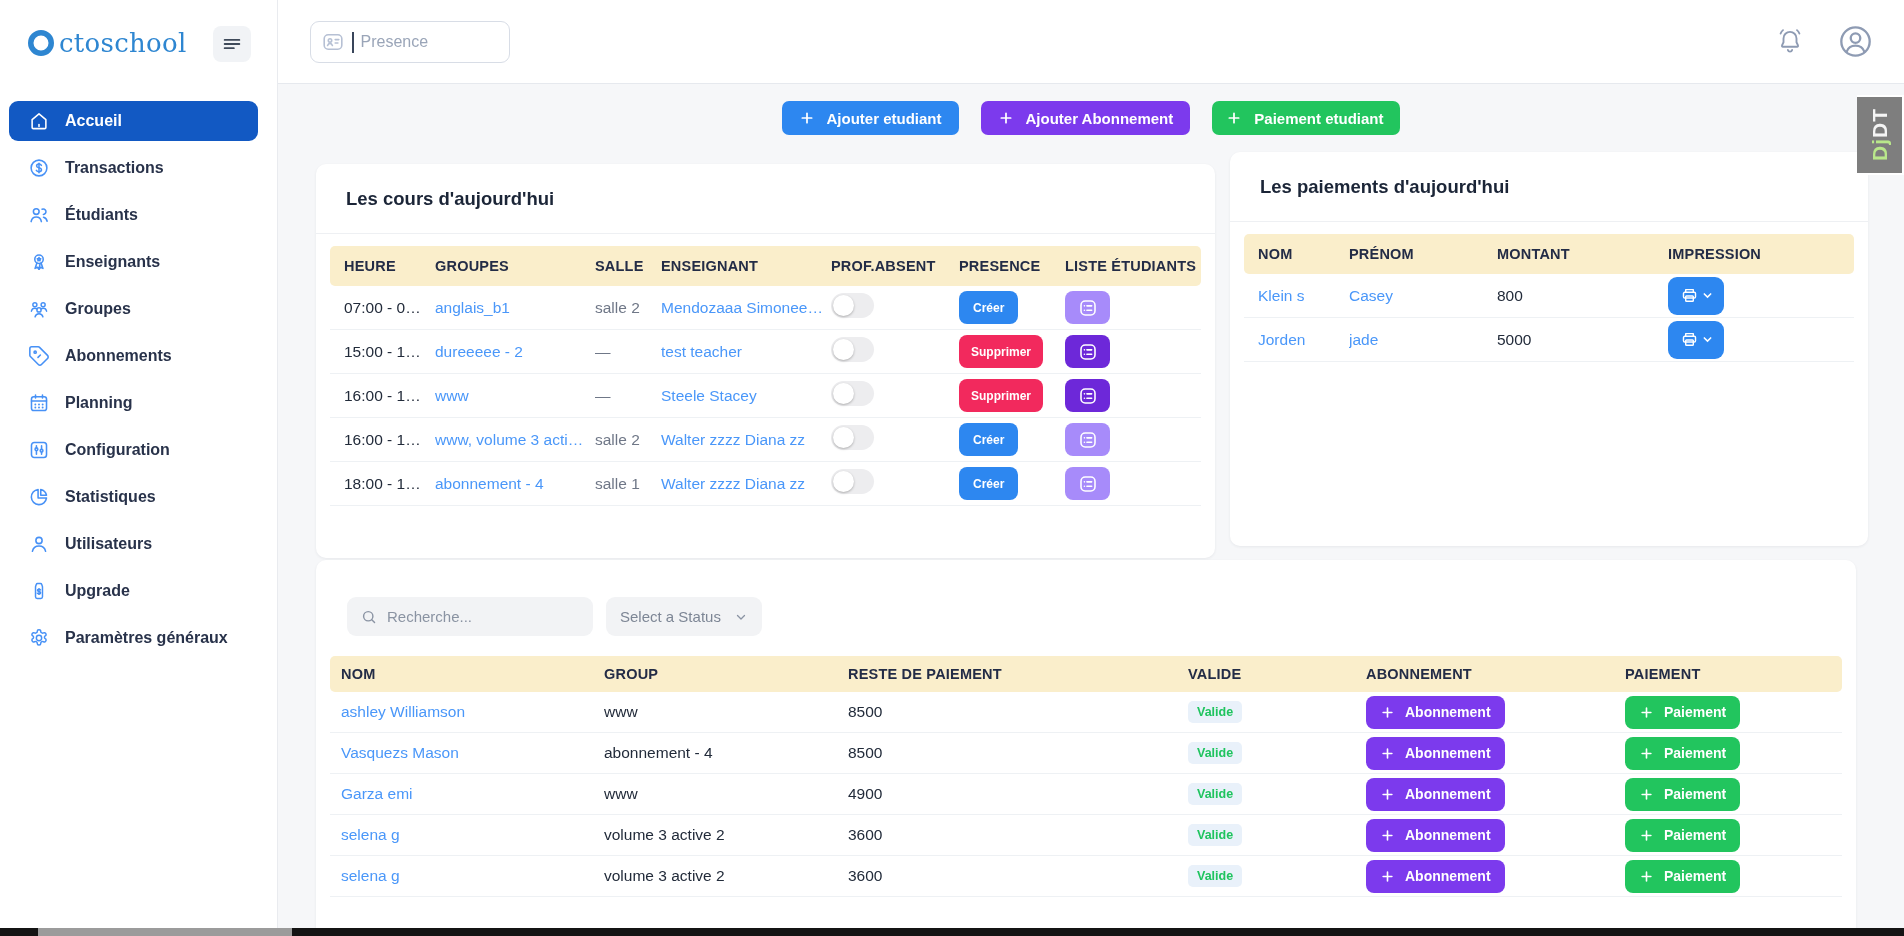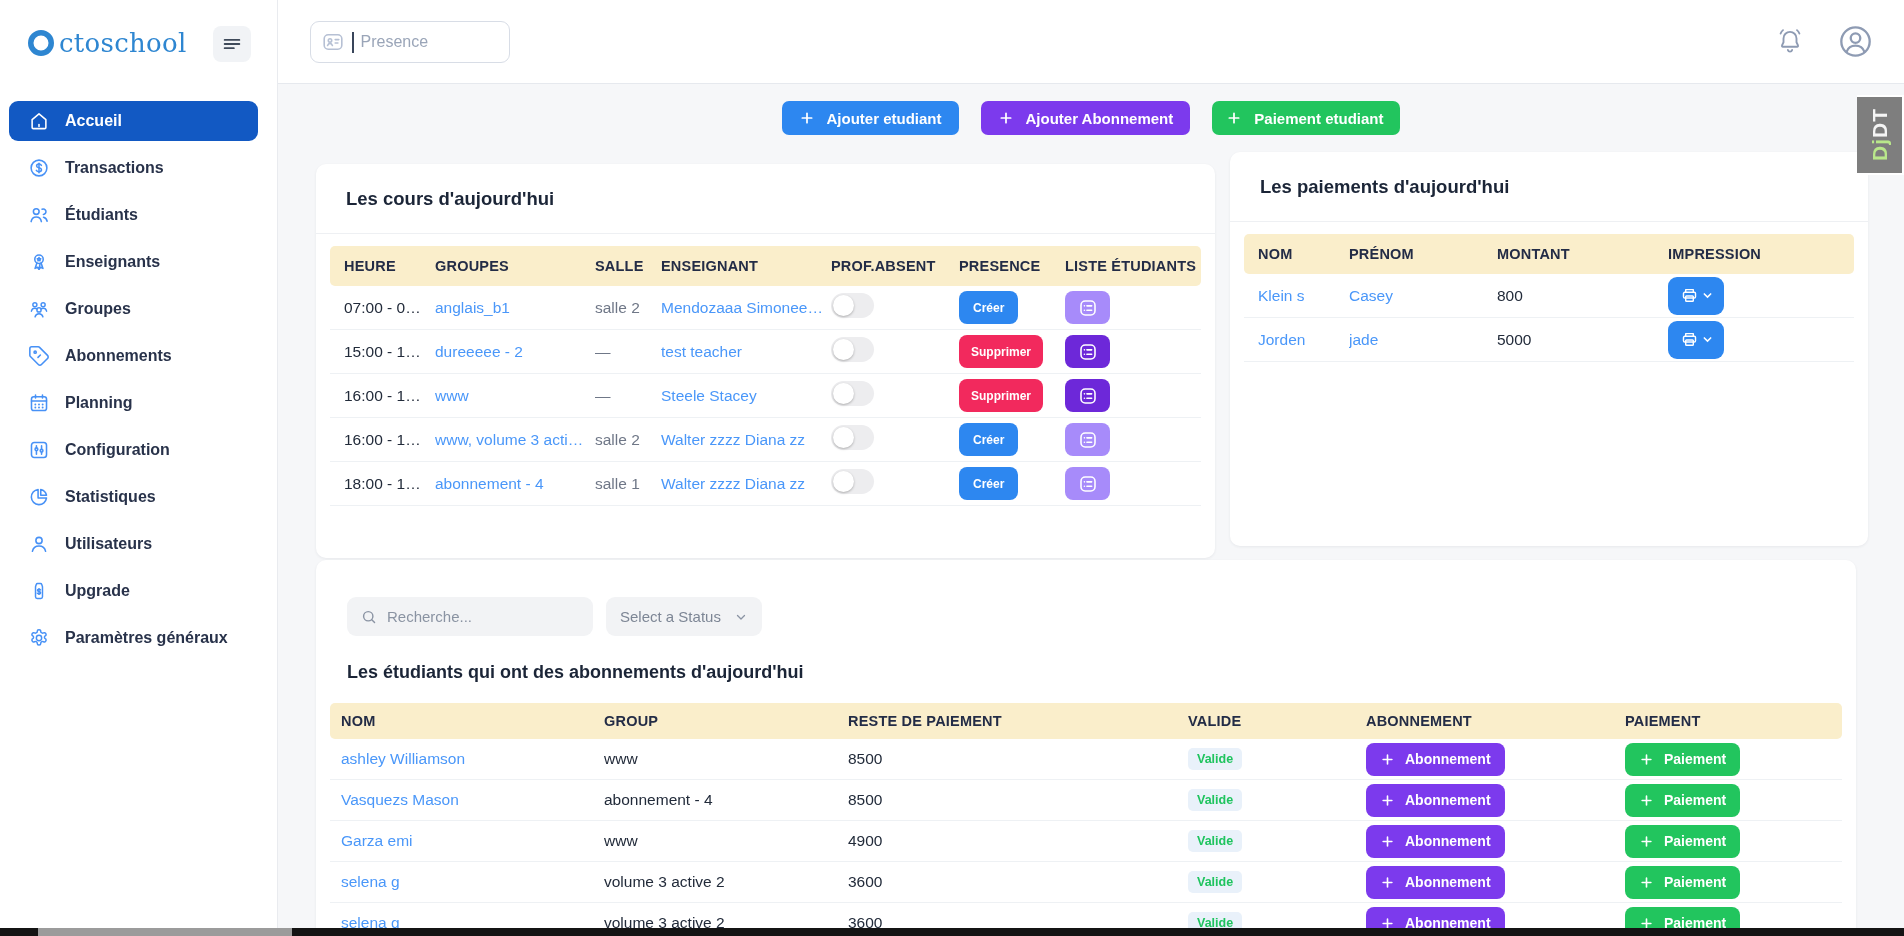--- a/index.html
+++ b/index.html
@@ -491,21 +491,20 @@
       </div>
       <div class="status-select">
         <span>Select a Status</span>
         <span>
             <svg width="14" height="14" viewBox="0 0 24 24" fill="none" stroke="#8a93a3" stroke-width="2.2" stroke-linecap="round" stroke-linejoin="round">
               <path d="m6 9.5 6 6 6-6"></path>
             </svg>
           </span>
       </div>
     </div>
-    <div class="subs-title">Les étudiants qui ont des abonnements d'aujourd'hui</div>
     <div class="table s-table">
       <div class="thead grid s-grid">
         <span class="th">NOM</span>
         <span class="th">GROUP</span>
         <span class="th">RESTE DE PAIEMENT</span>
         <span class="th">VALIDE</span>
         <span class="th">ABONNEMENT</span>
         <span class="th">PAIEMENT</span>
       </div>
       <div>

